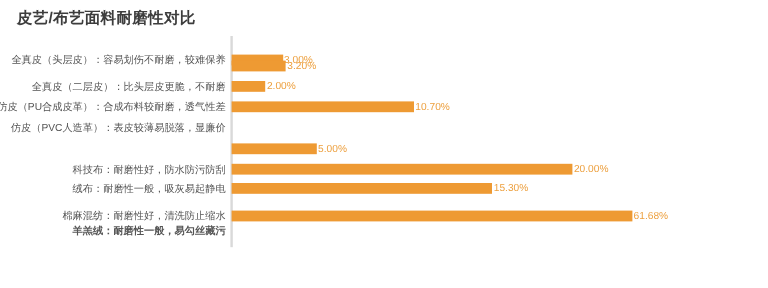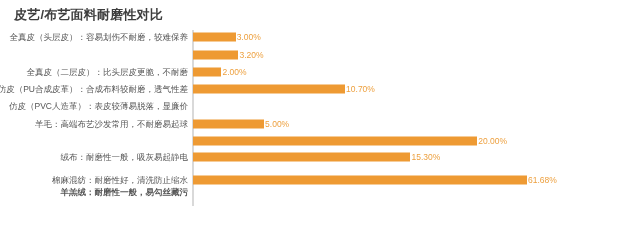--- a/index.html
+++ b/index.html
@@ -88,21 +88,21 @@
 </head>
 <body>
 
 <div id="chart-root">
 
   <div id="chart-title">皮艺/布艺面料耐磨性对比</div>
 
   <div id="plot-area">
     <div id="axis-line"></div>
     <div id="bars-container">
-        <div class="bar-row" style="top: 0; text-decoration: underline;">
+        <div class="bar-row" style="top: 13px; text-decoration: underline;">
           <div class="cat-label">全真皮（头层皮）：容易划伤不耐磨，较难保养</div>
           <div class="bar-wrap">
             <div class="bar-fill" style="width: 42.6383px; background: rgb(238, 154, 51);"></div>
             <span class="bar-value" style="color: rgb(237, 160, 63);">3.00%</span>
           </div>
         </div>
         <div class="bar-row" style="top: 18.2px;">
           <div class="bar-wrap">
             <div class="bar-fill" style="width: 45.4809px; background: rgb(238, 154, 51);"></div>
             <span class="bar-value" style="color: rgb(237, 160, 63);">3.20%</span>
@@ -119,27 +119,27 @@
           <div class="cat-label">仿皮（PU合成皮革）：合成布料较耐磨，透气性差</div>
           <div class="bar-wrap">
             <div class="bar-fill" style="width: 152.077px; background: rgb(238, 154, 51);"></div>
             <span class="bar-value" style="color: rgb(237, 160, 63);">10.70%</span>
           </div>
         </div>
         <div class="bar-row" style="top: 69.8px;">
           <div class="cat-label">仿皮（PVC人造革）：表皮较薄易脱落，显廉价</div>
         </div>
         <div class="bar-row" style="top: 87px;">
-          <div class="cat-label">羊毛：高端布艺沙发常用，不耐磨易起球</div>
           <div class="bar-wrap">
             <div class="bar-fill" style="width: 71.0638px; background: rgb(238, 154, 51);"></div>
             <span class="bar-value" style="color: rgb(237, 160, 63);">5.00%</span>
           </div>
         </div>
         <div class="bar-row" style="top: 104.2px;">
+          <div class="cat-label">科技布：耐磨性好，防水防污防刮</div>
           <div class="bar-wrap">
             <div class="bar-fill" style="width: 284.255px; background: rgb(238, 154, 51);"></div>
             <span class="bar-value" style="color: rgb(237, 160, 63);">20.00%</span>
           </div>
         </div>
         <div class="bar-row" style="top: 120px;">
           <div class="cat-label">绒布：耐磨性一般，吸灰易起静电</div>
           <div class="bar-wrap">
             <div class="bar-fill" style="width: 217.455px; background: rgb(238, 154, 51);"></div>
             <span class="bar-value" style="color: rgb(237, 160, 63); text-align: right;">15.30%</span>

